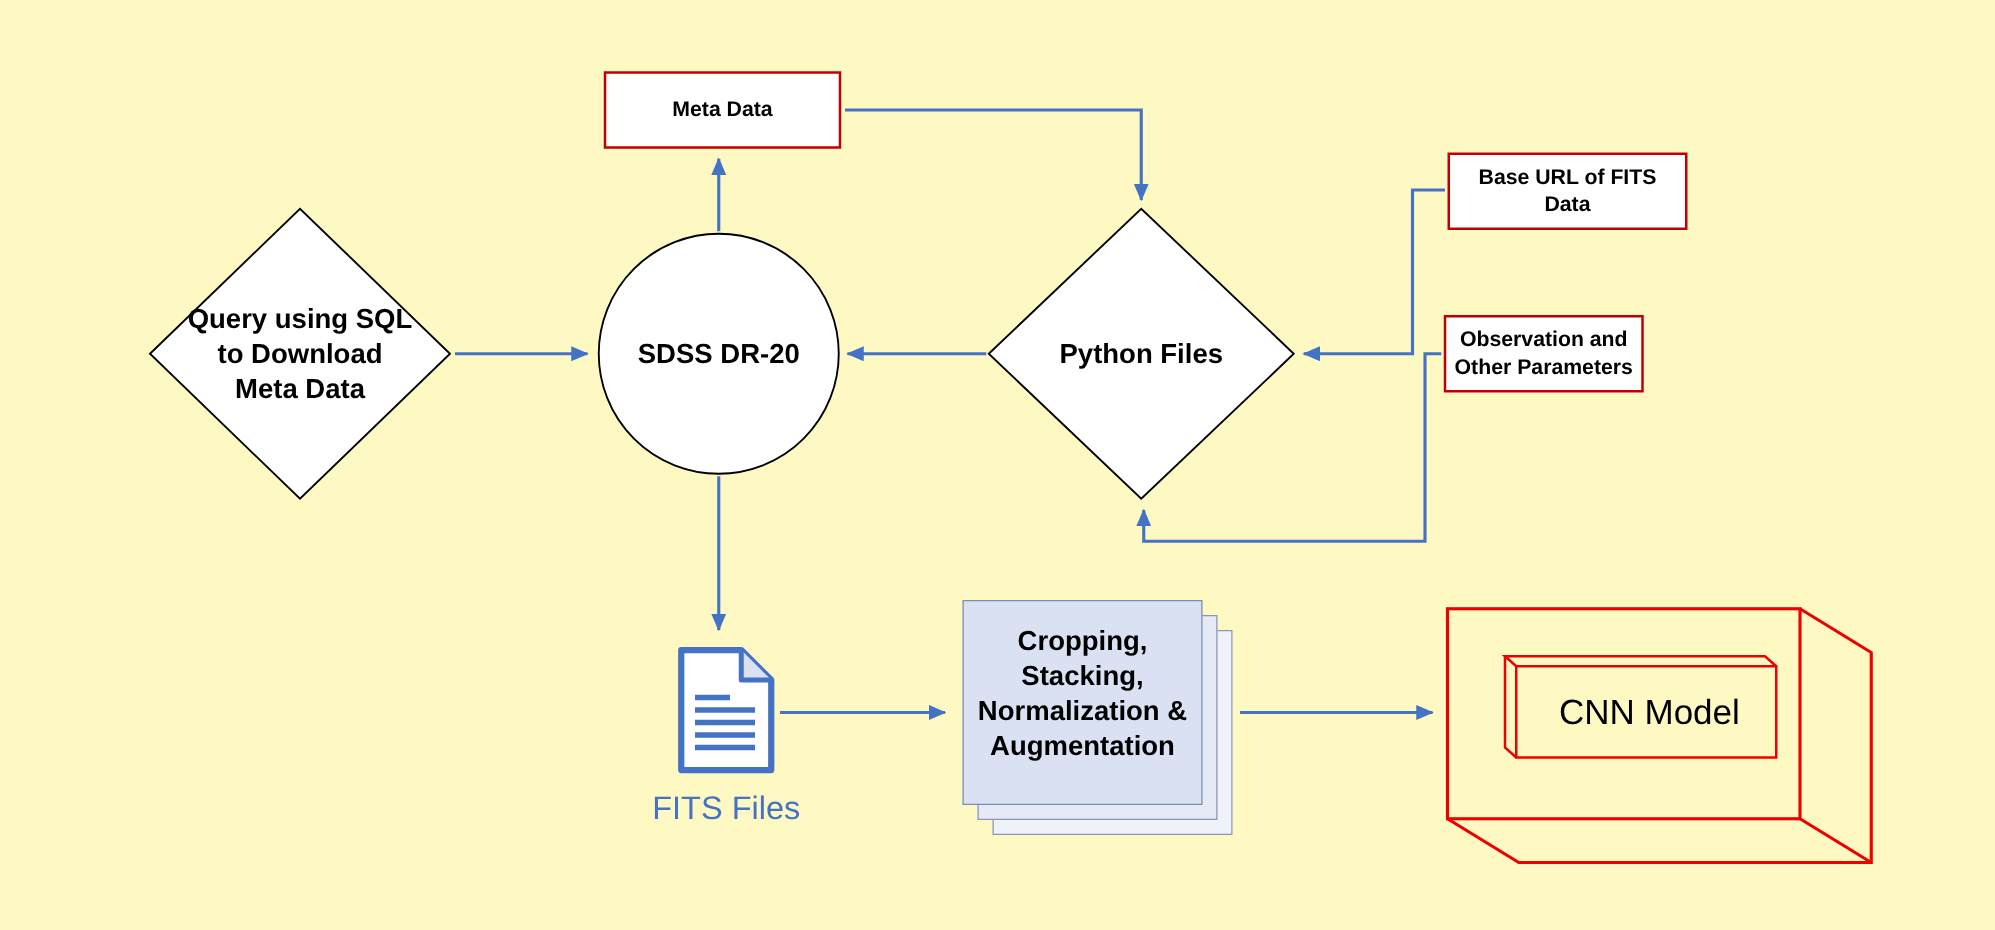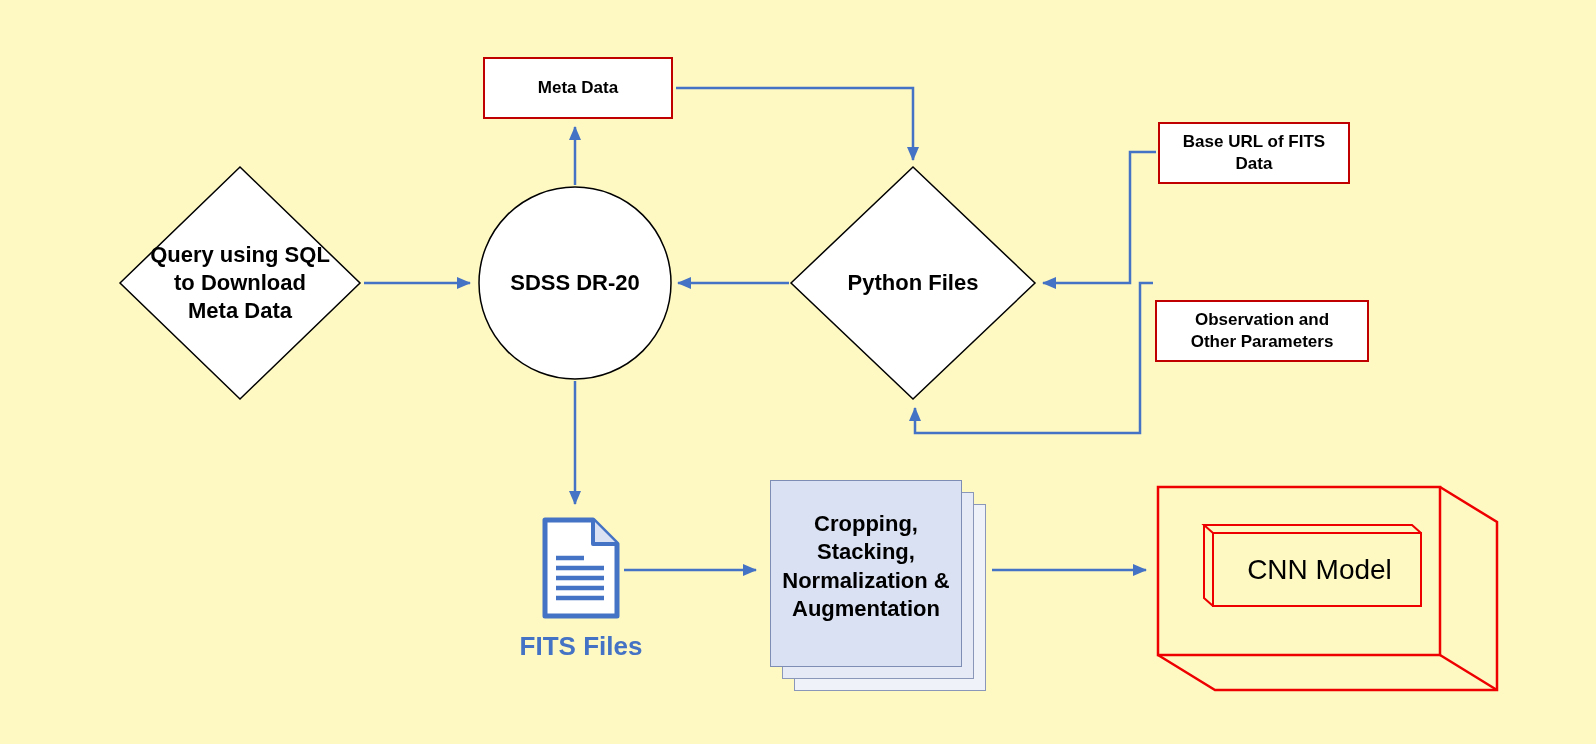--- a/index.html
+++ b/index.html
@@ -24,37 +24,37 @@
     border:2px solid #C00000;
     background:#ffffff;
     display:flex; align-items:center; justify-content:center;
     text-align:center;
     font-weight:bold; font-size:17px; line-height:1.28;
     color:#000; white-space:pre-line;
     box-sizing:border-box;
   }
   .sheet {
     position:absolute;
-    width:192px; height:187px;
+    width:192px; height:164px;
     border:1.5px solid #8a97b8;
     box-sizing:border-box;
   }
   #sheet-back   { left:794px; top:504px; background:#f0f2f9; }
   #sheet-middle { left:782px; top:492px; background:#e6eaf6; }
   #sheet-front  { left:770px; top:480px; background:#dae1f2; border-color:#7d8db4;
                   display:flex; align-items:center; justify-content:center; }
   #processing-label {
     position:static;
     width:100%;
     padding-bottom:14px;
   }
   #fits-label {
     position:absolute; left:496px; top:630px; width:170px; height:32px;
     display:flex; align-items:center; justify-content:center;
-    color:#4472C4; font-size:26px; font-weight:bold;
+    color:#4472C4; font-size:26px; font-weight:normal;
   }
   #cnn-label {
     position:absolute; left:1213px; top:533px; width:213px; height:73px;
     display:flex; align-items:center; justify-content:center;
     color:#000; font-size:28px; font-weight:normal;
   }
 </style>
 </head>
 <body>
 
@@ -106,21 +106,21 @@
       <path d="M624,570 L756,570" marker-end="url(#arrow)"></path>
       <path d="M992,570 L1146,570" marker-end="url(#arrow)"></path>
     </g>
   </svg>
 
   <div class="red-box" style="left:483px; top:57px; width:190px; height:62px;">Meta Data</div>
 
   <div class="red-box" style="left:1158px; top:122px; width:192px; height:62px;">Base URL of FITS
 Data</div>
 
-  <div class="red-box" style="left:1155px; top:252px; width:214px; height:62px;margin-top:48px;">Observation and
+  <div class="red-box" style="left:1155px; top:252px; width:160px; height:62px;">Observation and
 Other Parameters</div>
 
   <div class="label" style="left:140px; top:250px; width:200px; height:66px;">Query using SQL
 to Download
 Meta Data</div>
 
   <div class="label" style="left:490px; top:271px; width:170px; height:24px;">SDSS DR-20</div>
 
   <div class="label" style="left:828px; top:271px; width:170px; height:24px;">Python Files</div>
 

